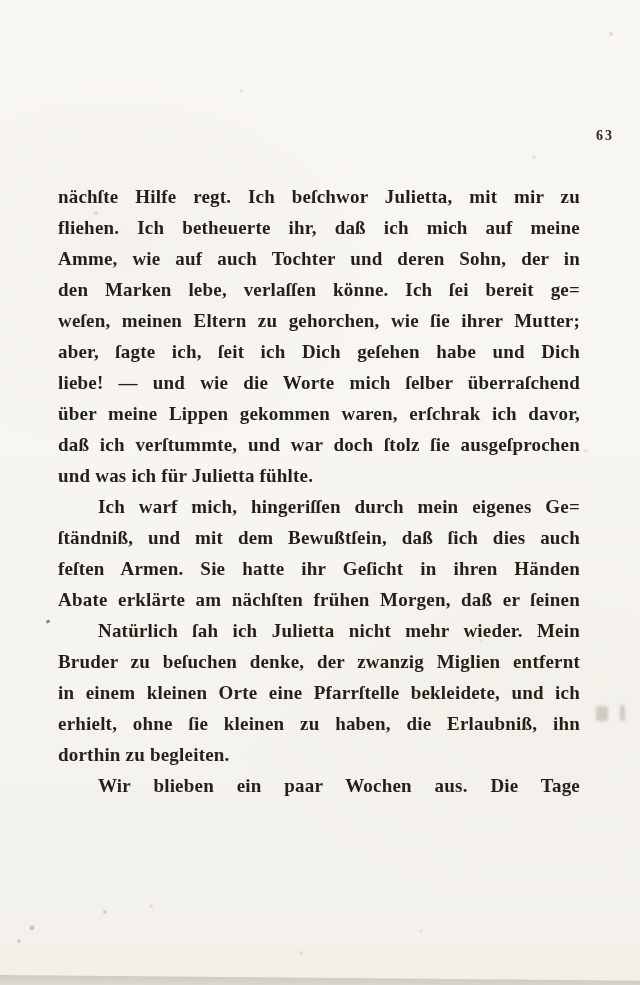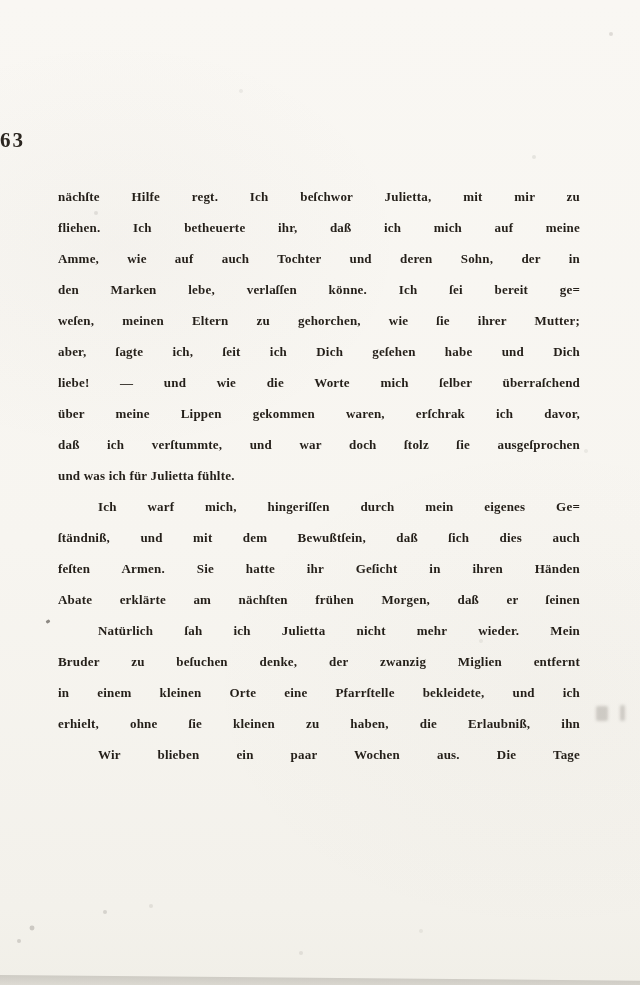--- a/index.html
+++ b/index.html
@@ -20,32 +20,32 @@
     background:
       radial-gradient(ellipse 420px 300px at 18% 25%, rgba(120,110,95,0.03), transparent 70%),
       radial-gradient(ellipse 500px 360px at 85% 70%, rgba(120,110,95,0.025), transparent 70%),
       linear-gradient(180deg, #f9f7f3 0%, #f7f5f0 55%, #f3f1eb 92%, #f1efe8 100%);
   }
   .page-number {
     position: absolute;
     top: 128px;
     left: 0;
     width: 614px;
-    text-align: left;
-    font-size: 21px;
+    text-align: right;
+    font-size: 14px;
     font-weight: 600;
     letter-spacing: 2px;
     color: #2b2620;
   }
   .text-block {
     position: absolute;
     left: 58px;
     top: 181px;
     width: 522px;
-    font-size: 13px;
+    font-size: 19px;
     font-weight: 600;
     color: #241f19;
     letter-spacing: 0.2px;
   }
   .line {
     height: 31px;
     line-height: 31px;
     text-align: justify;
     text-align-last: justify;
   }
@@ -124,20 +124,21 @@
       <div class="line">daß ich verſtummte, und war doch ſtolz ſie ausgeſprochen</div>
       <div class="line endline">und was ich für Julietta fühlte.</div>
       <div class="line indent">Ich warf mich, hingeriſſen durch mein eigenes Ge=</div>
       <div class="line">ſtändniß, und mit dem Bewußtſein, daß ſich dies auch</div>
       <div class="line">feſten Armen.  Sie hatte ihr Geſicht in ihren Händen</div>
       <div class="line">Abate erklärte am nächſten frühen Morgen, daß er ſeinen</div>
       <div class="line indent">Natürlich ſah ich Julietta nicht mehr wieder.  Mein</div>
       <div class="line">Bruder zu beſuchen denke, der zwanzig Miglien entfernt</div>
       <div class="line">in einem kleinen Orte eine Pfarrſtelle bekleidete, und ich</div>
       <div class="line">erhielt, ohne ſie kleinen zu haben, die Erlaubniß, ihn</div>
+      <div class="line endline">dorthin zu begleiten.</div>
       <div class="line indent">Wir blieben ein paar Wochen aus.  Die Tage</div>
     </div>
 
   <div class="stray-mark"></div>
   <div class="smudge smudge-a"></div>
   <div class="smudge smudge-b"></div>
   <div class="speckles"></div>
   <div class="bottom-edge"></div>
 </div>
 

